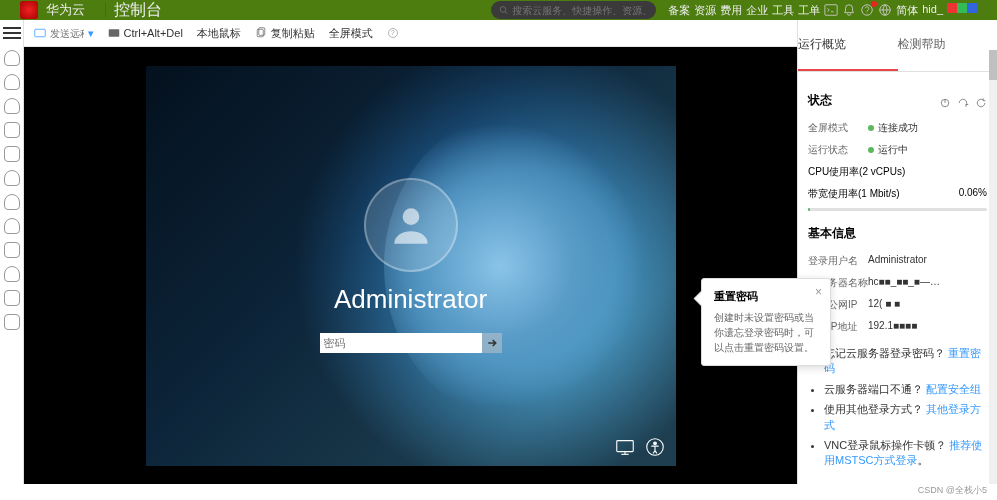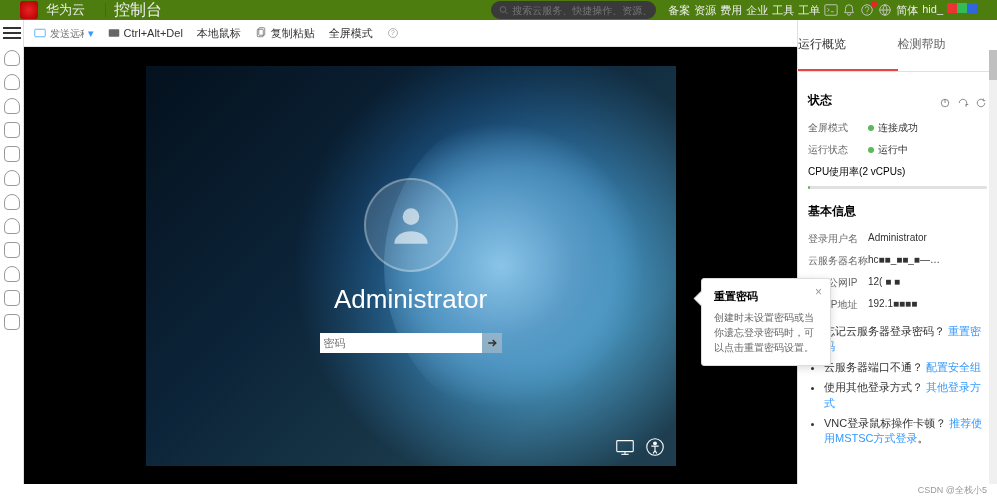--- a/index.html
+++ b/index.html
@@ -247,20 +247,24 @@
         <span class="kv-label">全屏模式</span>
         <span class="kv-value"><span class="status-dot"></span><span>连接成功</span></span>
       </div>
       <div class="kv-row">
         <span class="kv-label">运行状态</span>
         <span class="kv-value"><span class="status-dot"></span><span>运行中</span></span>
       </div>
       <div class="kv-row">
         <span>CPU使用率(2 vCPUs)</span>
       </div>
+      <div class="kv-row" style="justify-content:space-between">
+        <span>带宽使用率(1 Mbit/s)</span>
+        <span>0.06%</span>
+      </div>
       <div class="progress-bar">
           <div class="progress-fill" style="width:1%"></div>
         </div>
 
       <div class="section-head" style="margin-top:14px">基本信息</div>
       <div class="kv-row">
           <span class="kv-label">登录用户名</span>
           <span class="kv-value">Administrator</span>
         </div>
       <div class="kv-row">

